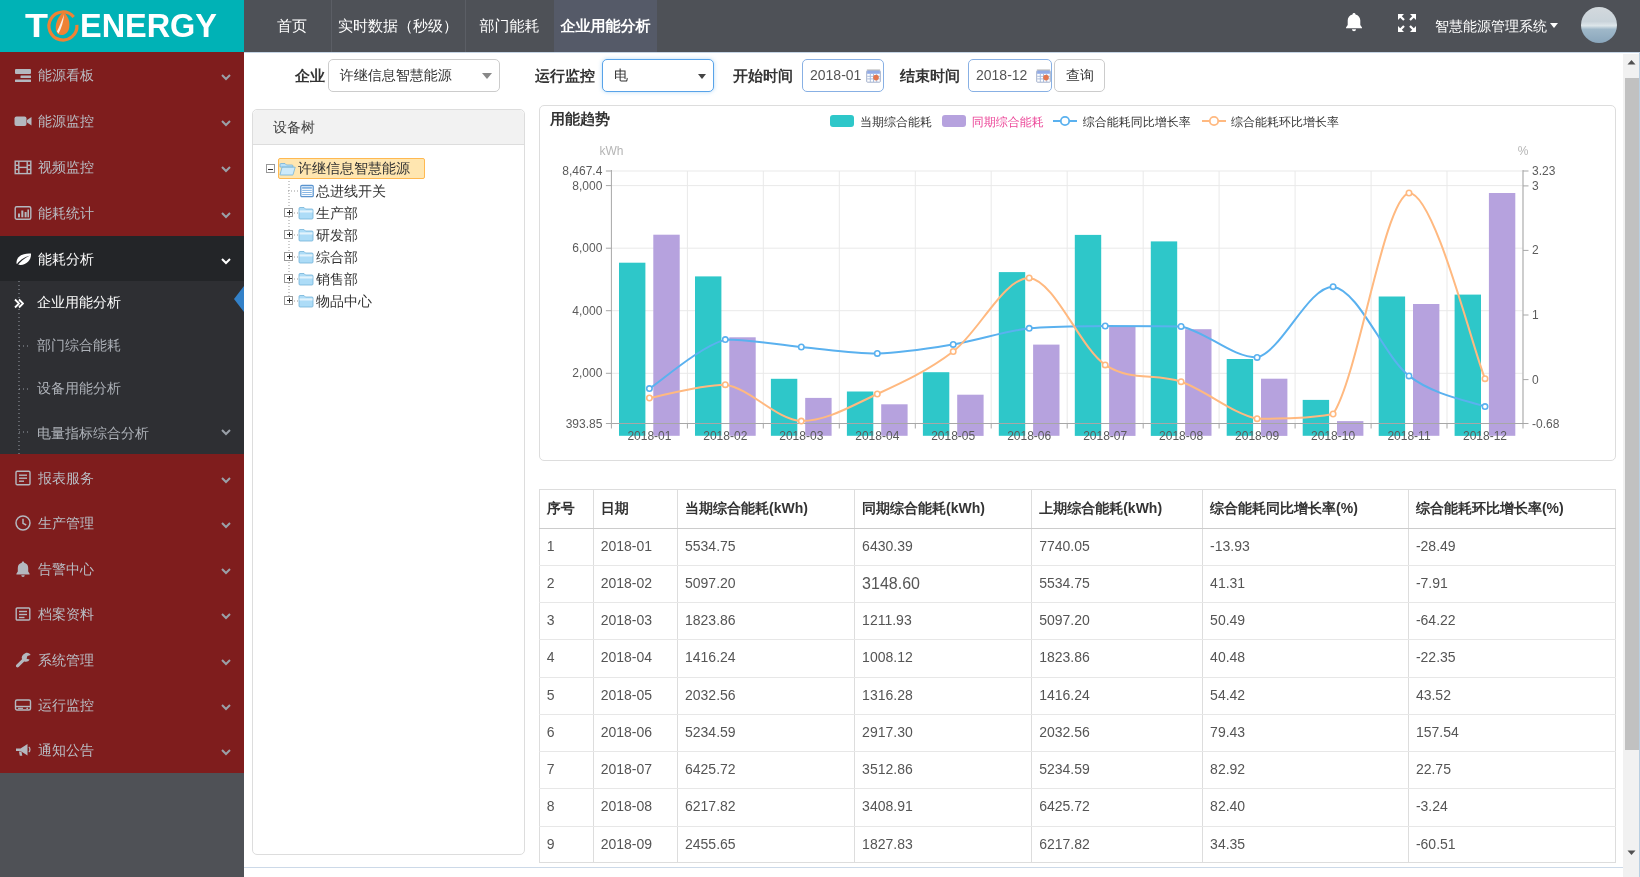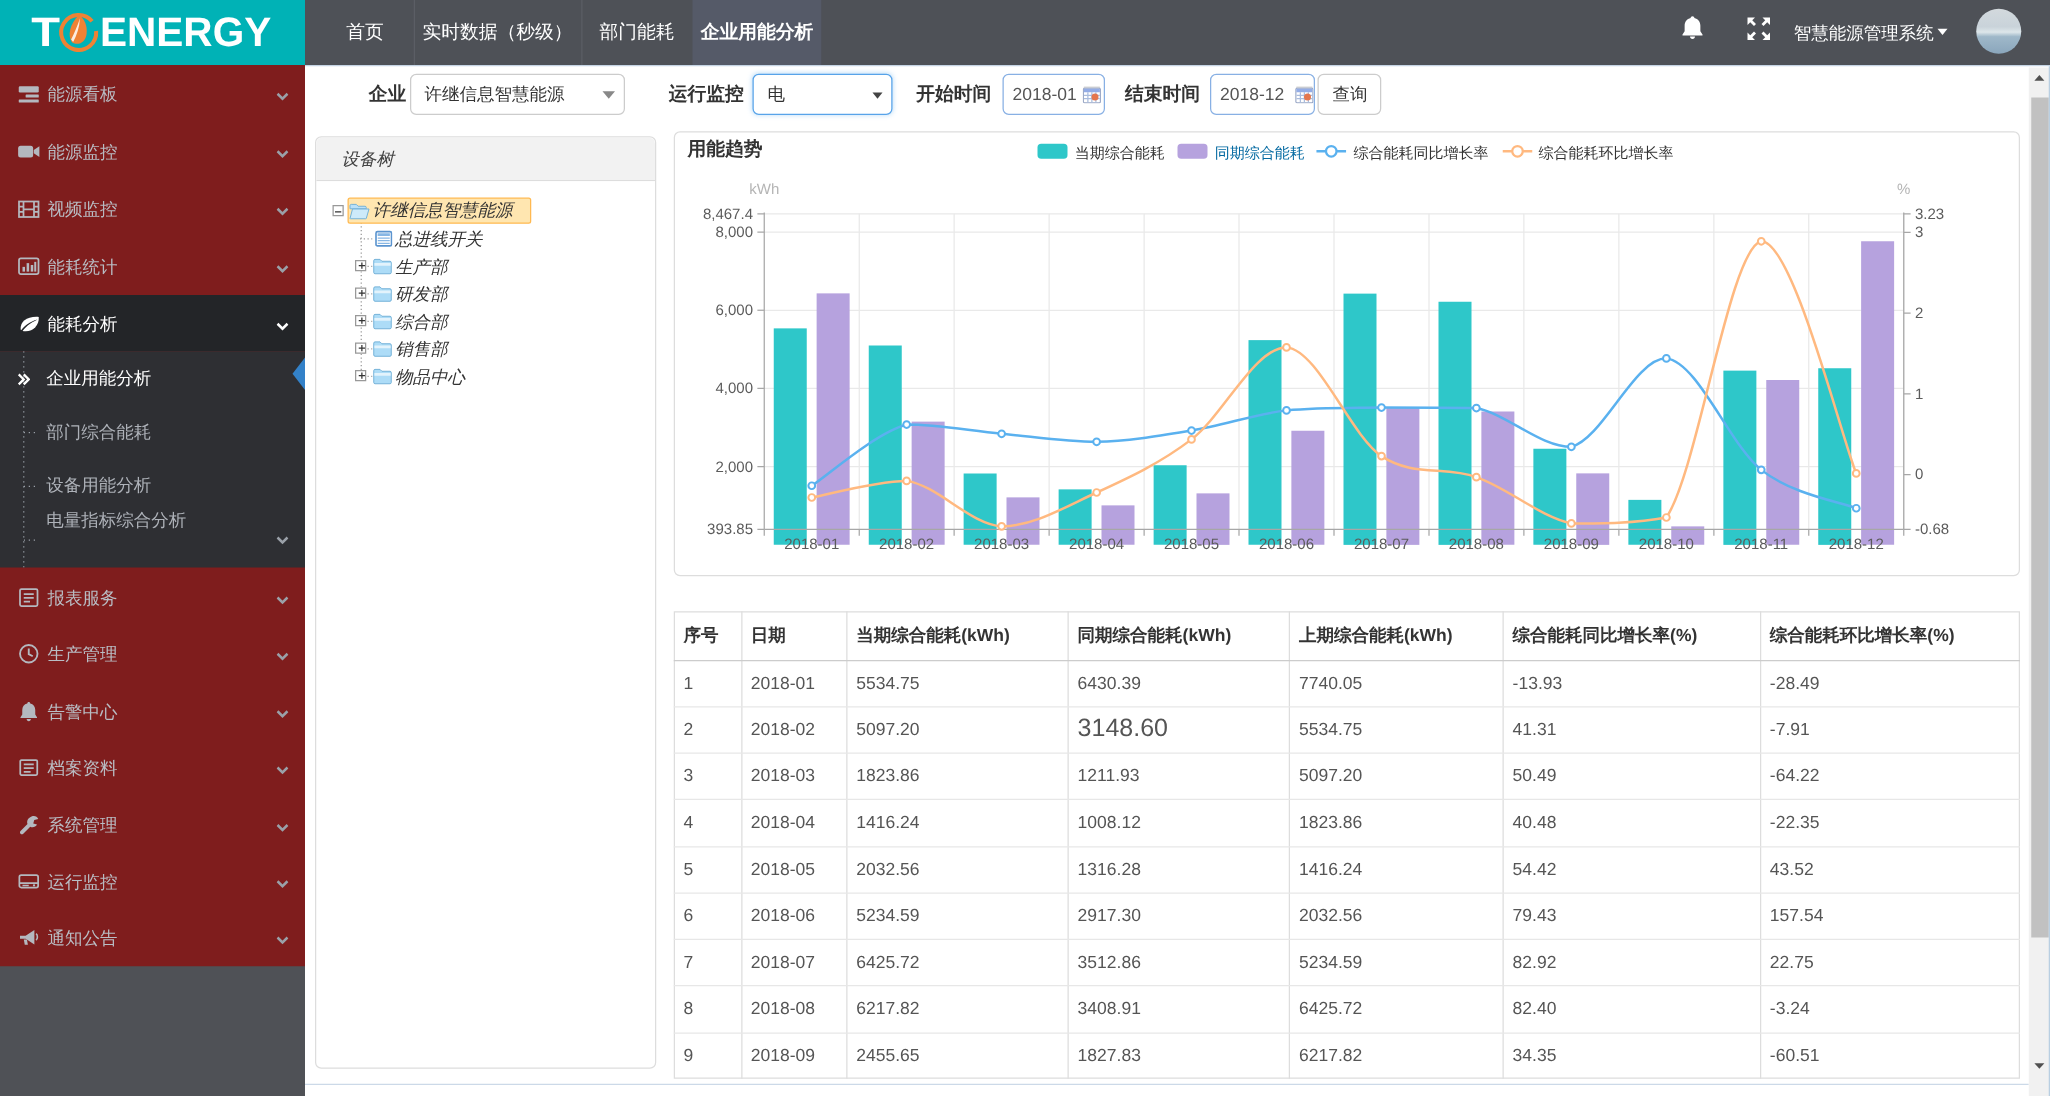--- a/index.html
+++ b/index.html
@@ -260,21 +260,21 @@
   <div id="submenu">
     <div class="sitem" style="top:0;  color:#fff;">
         <span class="txt">企业用能分析</span>
       </div>
     <div class="sitem" style="top:43px;">
         <span class="txt">部门综合能耗</span>
       </div>
     <div class="sitem" style="top:86px;">
         <span class="txt">设备用能分析</span>
       </div>
-    <div class="sitem" style="top:114px;">
+    <div class="sitem" style="top:131px;">
         <span class="txt">电量指标综合分析</span>
       </div>
 
     <svg style="position:absolute; left:18px; top:0;" width="2" height="173" viewBox="0 0 2 173">
       <line x1="1" y1="0" x2="1" y2="173" stroke="#9aa0a8" stroke-width="1" stroke-dasharray="1 3"></line>
     </svg>
     <svg style="position:absolute; left:19px; top:64px;" width="9" height="2">
         <line x1="0" y1="1" x2="9" y2="1" stroke="#9aa0a8" stroke-width="1" stroke-dasharray="1 3"></line>
       </svg>
     <svg style="position:absolute; left:19px; top:107px;" width="9" height="2">
@@ -343,21 +343,21 @@
           <line x1="7.5" y1="5.8" x2="7.5" y2="14"></line>
           <line x1="10.7" y1="5.8" x2="10.7" y2="14"></line>
         </g>
         <circle cx="10" cy="9.6" r="2.8" fill="#e4764e"></circle>
       </svg>
     </div>
   <div class="selbox" style="left:810px; width:51px; color:#333;">
       <span class="tx" style="left:11px;">查询</span>
     </div>
 
-  <div class="panel" id="treepanel" style="left:8px; top:56px; width:272.5px; height:746px;font-style:italic;">
+  <div class="panel" id="treepanel" style="left:8px; top:56px; width:272.5px; height:746px;">
     <div id="treehead">
         <span style="position:absolute; left:20px; top:0; line-height:34px;">设备树</span>
       </div>
     <svg style="position:absolute; left:35px; top:68px;" width="2" height="123">
         <line x1="1" y1="0" x2="1" y2="123" stroke="#999" stroke-width="1" stroke-dasharray="1 2"></line>
       </svg>
 <svg style="position:absolute; left:35px; top:80.0px;" width="10" height="2">
         <line x1="0" y1="1" x2="10" y2="1" stroke="#999" stroke-width="1" stroke-dasharray="1 2"></line>
       </svg>
 <svg style="position:absolute; left:35px; top:102.0px;" width="10" height="2">
@@ -439,21 +439,21 @@
         <path d="M1.5 4.4 L14.5 4.4 L14.5 6.5 L1.5 6.5 Z" fill="#e3f3fc"></path>
       </svg>
 <div class="trow" style="left:63px; top:179.5px; line-height:22px;">物品中心</div>
   </div>
 
   <div class="panel" id="chartpanel" style="left:295px; top:52px; width:1077px; height:356px;">
     <div style="position:absolute; left:10px; top:4px; font-size:15px; font-weight:bold; color:#333;">用能趋势</div>
     <div style="position:absolute; left:290.2px; top:8.9px; width:23.7px; height:11.8px; background:#2ec7c9; border-radius:3px;"></div>
 <div style="position:absolute; left:319.9px; top:8px; font-size:12px; color:#333;">当期综合能耗</div>
 <div style="position:absolute; left:402.2px; top:8.9px; width:23.7px; height:11.8px; background:#b6a2de; border-radius:3px;"></div>
-<div style="position:absolute; left:431.8px; top:8px; font-size:12px; color:#0369a1;">同期综合能耗</div>
+<div style="position:absolute; left:431.8px; top:8px; font-size:12px; color:#ec4899;">同期综合能耗</div>
 <svg style="position:absolute; left:513.4px; top:9px;" width="24" height="12" viewBox="0 0 24 12">
         <line x1="0" y1="6" x2="24" y2="6" stroke="#5ab1ef" stroke-width="2"></line>
         <circle cx="12" cy="6" r="4.2" fill="#fff" stroke="#5ab1ef" stroke-width="1.8"></circle>
       </svg>
 <div style="position:absolute; left:542.8px; top:8px; font-size:12px; color:#333;">综合能耗同比增长率</div>
 <svg style="position:absolute; left:662.3px; top:9px;" width="24" height="12" viewBox="0 0 24 12">
         <line x1="0" y1="6" x2="24" y2="6" stroke="#ffb980" stroke-width="2"></line>
         <circle cx="12" cy="6" r="4.2" fill="#fff" stroke="#ffb980" stroke-width="1.8"></circle>
       </svg>
 <div style="position:absolute; left:690.9px; top:8px; font-size:12px; color:#333;">综合能耗环比增长率</div>
@@ -608,21 +608,21 @@
 <div class="td" style="left:302.8px; top:474.5px; line-height:37.25px; font-size:14px;">1</div>
 <div class="td" style="left:356.7px; top:474.5px; line-height:37.25px; font-size:14px;">2018-01</div>
 <div class="td" style="left:441.0px; top:474.5px; line-height:37.25px; font-size:14px;">5534.75</div>
 <div class="td" style="left:618.1px; top:474.5px; line-height:37.25px; font-size:14px;">6430.39</div>
 <div class="td" style="left:795.2px; top:474.5px; line-height:37.25px; font-size:14px;">7740.05</div>
 <div class="td" style="left:966.1px; top:474.5px; line-height:37.25px; font-size:14px;">-13.93</div>
 <div class="td" style="left:1171.9px; top:474.5px; line-height:37.25px; font-size:14px;">-28.49</div>
 <div class="td" style="left:302.8px; top:511.8px; line-height:37.25px; font-size:14px;">2</div>
 <div class="td" style="left:356.7px; top:511.8px; line-height:37.25px; font-size:14px;">2018-02</div>
 <div class="td" style="left:441.0px; top:511.8px; line-height:37.25px; font-size:14px;">5097.20</div>
-<div class="td" style="left:618.1px; top:511.8px; line-height:37.25px; font-size:20px;">3148.60</div>
+<div class="td" style="left:618.1px; top:511.8px; line-height:37.25px; font-size:16px;">3148.60</div>
 <div class="td" style="left:795.2px; top:511.8px; line-height:37.25px; font-size:14px;">5534.75</div>
 <div class="td" style="left:966.1px; top:511.8px; line-height:37.25px; font-size:14px;">41.31</div>
 <div class="td" style="left:1171.9px; top:511.8px; line-height:37.25px; font-size:14px;">-7.91</div>
 <div class="td" style="left:302.8px; top:549.0px; line-height:37.25px; font-size:14px;">3</div>
 <div class="td" style="left:356.7px; top:549.0px; line-height:37.25px; font-size:14px;">2018-03</div>
 <div class="td" style="left:441.0px; top:549.0px; line-height:37.25px; font-size:14px;">1823.86</div>
 <div class="td" style="left:618.1px; top:549.0px; line-height:37.25px; font-size:14px;">1211.93</div>
 <div class="td" style="left:795.2px; top:549.0px; line-height:37.25px; font-size:14px;">5097.20</div>
 <div class="td" style="left:966.1px; top:549.0px; line-height:37.25px; font-size:14px;">50.49</div>
 <div class="td" style="left:1171.9px; top:549.0px; line-height:37.25px; font-size:14px;">-64.22</div>

